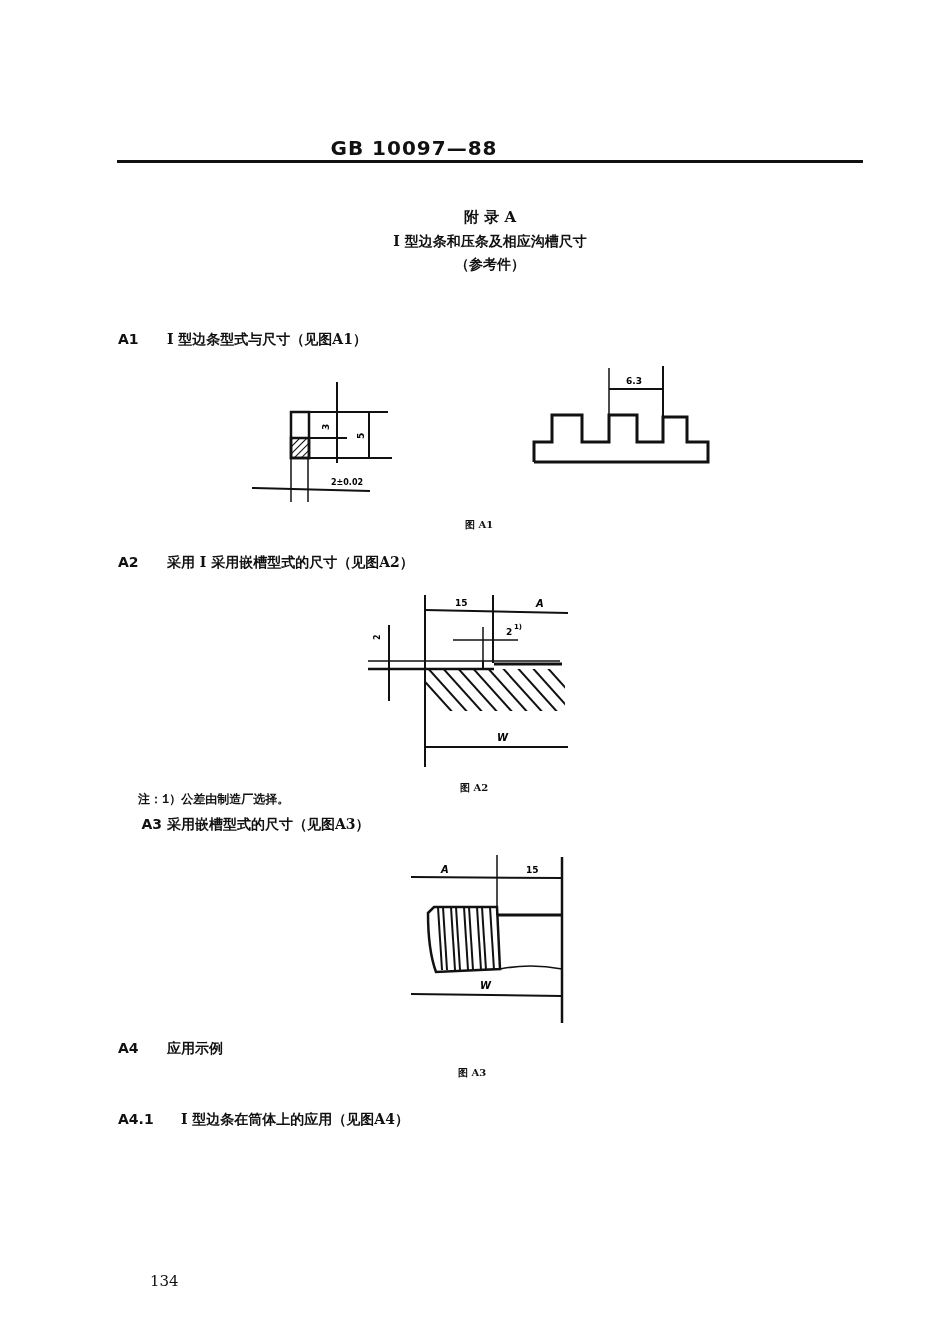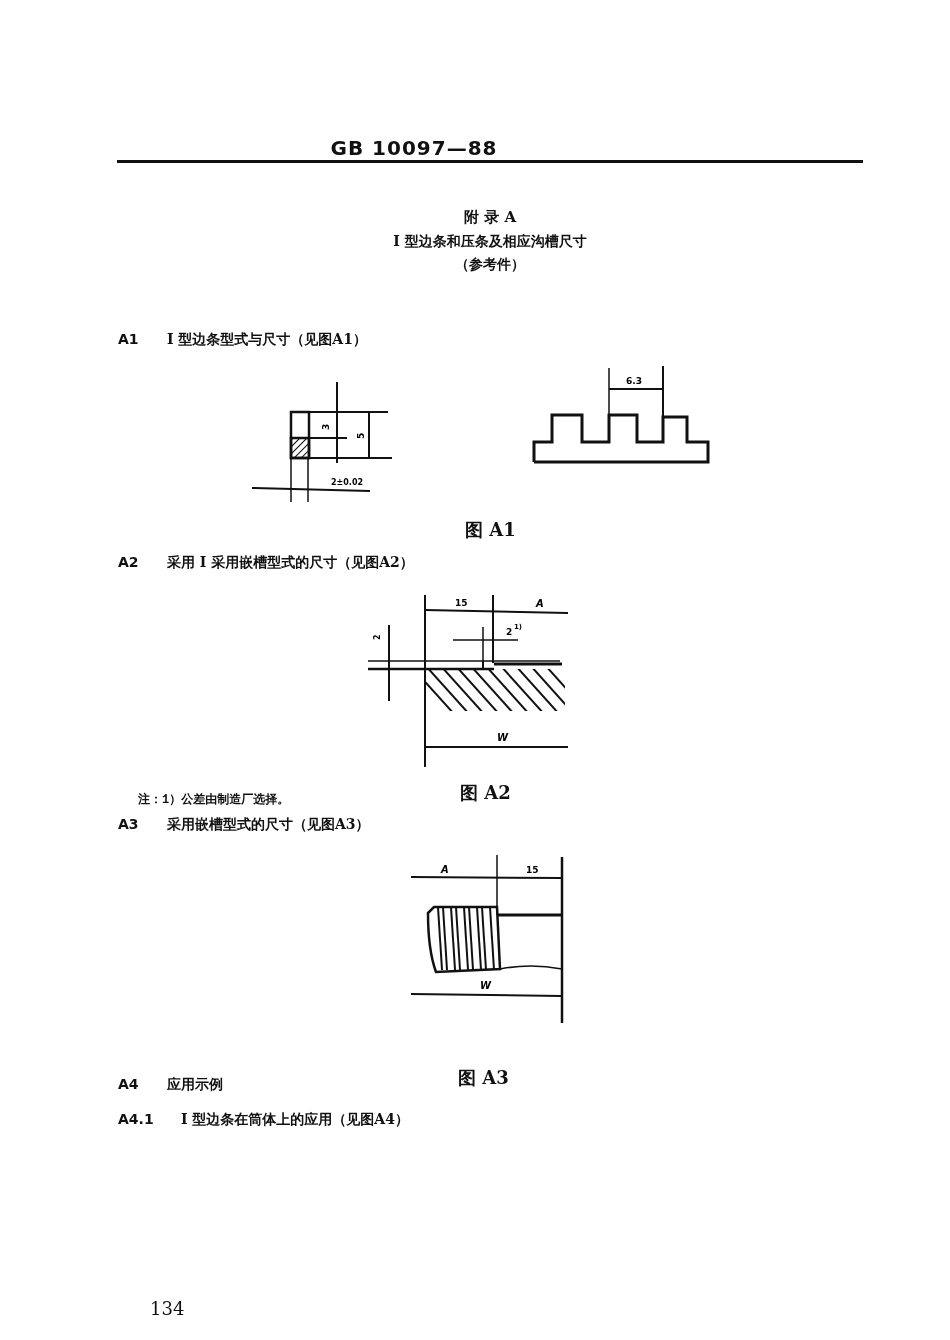--- a/index.html
+++ b/index.html
@@ -6,23 +6,23 @@
   body { width: 950px; height: 1340px; position: relative; overflow: hidden;
          font-family: "DejaVu Serif", "Liberation Serif", serif; color: #111; }
   .abs { position: absolute; }
   .hdr { left: 0; width: 828px; top: 136px; text-align: center; font-weight: bold;
          font-size: 20px; letter-spacing: 1px; font-family: "DejaVu Sans", sans-serif; }
   .hdr-rule { left: 117px; top: 160px; width: 746px; height: 3px; background: #111; }
   .center { left: 0; width: 980px; text-align: center; font-weight: bold; font-size: 14px; }
   .sec { left: 118px; font-weight: bold; font-size: 14px; white-space: nowrap; }
   .sec .num { display: inline-block; width: 44px; font-family: "DejaVu Sans", sans-serif; }
   .sec .num.wide { width: 58px; }
-  .fig { font-size: 18px; font-weight: bold; white-space: nowrap; }
+  .fig { font-size: 10px; font-weight: bold; white-space: nowrap; }
   .note { left: 138px; top: 791px; font-size: 12px; font-weight: bold; white-space: nowrap; font-family: Liberation Mono, monospace; }
-  .pageno { left: 150px; top: 1298px; font-size: 18px; }
+  .pageno { left: 150px; top: 1272px; font-size: 15px; }
   svg text { font-family: "DejaVu Sans", sans-serif; font-weight: bold; }
 </style>
 </head>
 <body>
 
 <div class="abs hdr">GB 10097—88</div>
 <div class="abs hdr-rule"></div>
 
 <div class="abs center" style="top:208px; font-size:15px;">附  录  A</div>
 <div class="abs center" style="top:233px;">I 型边条和压条及相应沟槽尺寸</div>
@@ -115,21 +115,21 @@
     <line x1="50" y1="80" x2="95" y2="130"></line>
   </g>
 
   <line x1="65" y1="162" x2="208" y2="162" stroke="#111" stroke-width="2"></line>
   <text x="137" y="156" font-size="10" font-style="italic">W</text>
 </svg>
 
 <div class="abs fig" style="left:460px; top:781px;">图 A2</div>
 <div class="abs note">注：1）公差由制造厂选择。</div>
 
-<div class="abs sec" style="top:816px;">
+<div class="abs sec" style="top:816px;text-align:right;">
   <span class="num">A3</span>
   <span>采用嵌槽型式的尺寸（见图A3）</span>
 </div>
 
 <svg class="abs" style="left:400px; top:845px;" width="180" height="180" viewBox="0 0 180 180">
   <line x1="97" y1="10" x2="97" y2="70" stroke="#111" stroke-width="1.5"></line>
   <line x1="162" y1="12" x2="162" y2="178" stroke="#111" stroke-width="2.5"></line>
   <line x1="11" y1="32" x2="162" y2="33" stroke="#111" stroke-width="2"></line>
   <text x="41" y="28" font-size="10" font-style="italic">A</text>
   <text x="126" y="28" font-size="9">15</text>
@@ -148,21 +148,21 @@
       <path d="M82,62 Q84,95 86,125"></path>
     <path d="M90,62 Q92,95 94,125"></path>
   </g>
 
   <line x1="11" y1="149" x2="162" y2="151" stroke="#111" stroke-width="2"></line>
   <text x="80" y="144" font-size="10" font-style="italic">W</text>
 </svg>
 
 <div class="abs fig" style="left:458px; top:1043px;margin-top:23px;">图 A3</div>
 
-<div class="abs sec" style="top:1076px;">
+<div class="abs sec" style="top:1040px;">
   <span class="num">A4</span>
   <span>应用示例</span>
 </div>
 <div class="abs sec" style="top:1111px;">
   <span class="num wide">A4.1</span>
   <span>I 型边条在筒体上的应用（见图A4）</span>
 </div>
 
 <div class="abs pageno">134</div>
 

